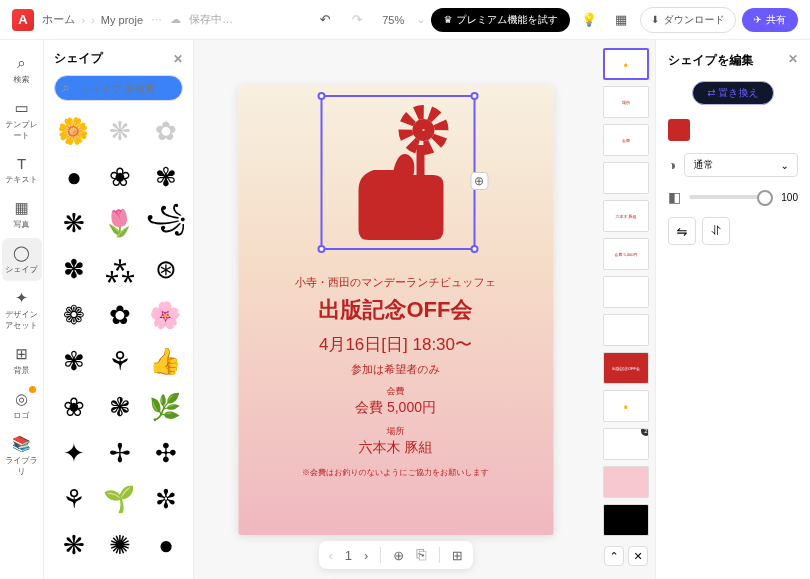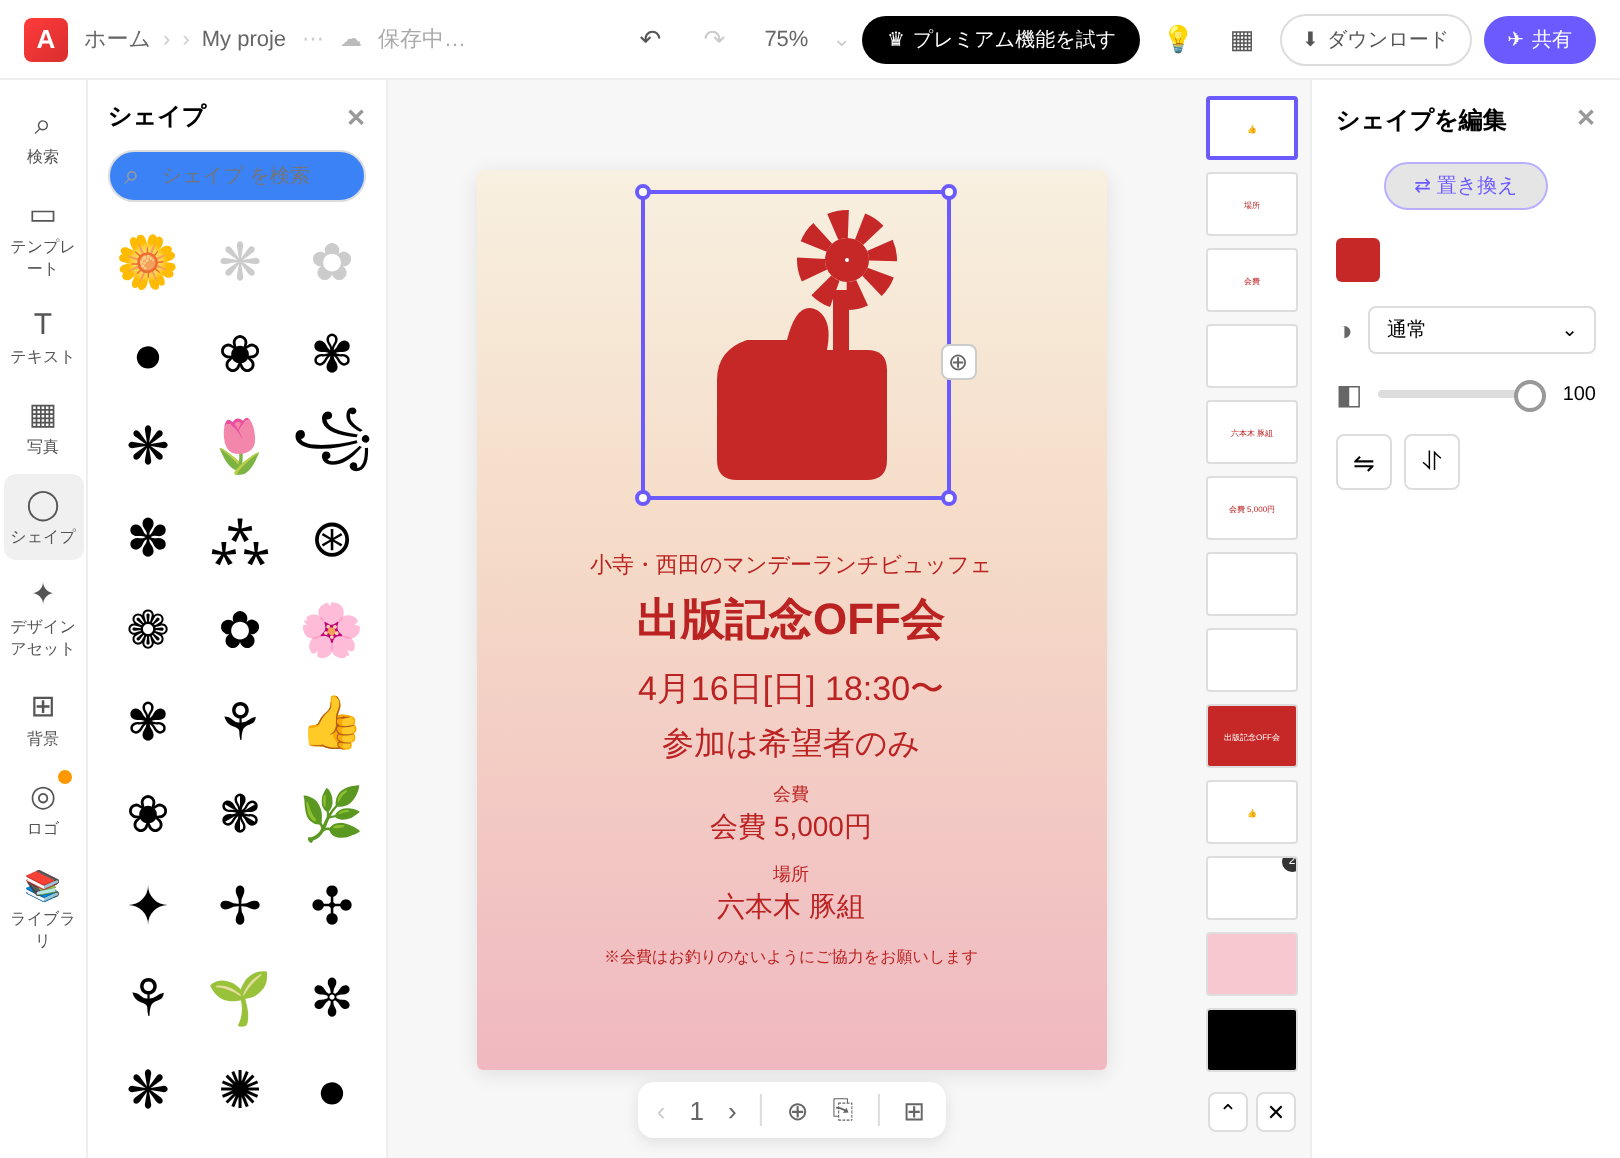--- a/index.html
+++ b/index.html
@@ -32,34 +32,34 @@
 .canvas-area{flex:1;background:#f7f7f7;position:relative;overflow:hidden}
 .canvas{position:absolute;left:50%;top:50%;transform:translate(-50%,-50%);width:315px;height:450px;background:linear-gradient(180deg,#f8f0e0 0%,#f5dcc8 40%,#f0b8c0 100%);border-radius:3px;box-shadow:0 2px 10px rgba(0,0,0,0.1);padding:20px;text-align:center;font-family:serif}
 .selected-box{position:absolute;left:82px;top:10px;width:155px;height:155px;border:2px solid #6b5bff}
 .sel-handle{position:absolute;width:8px;height:8px;background:#fff;border:2px solid #6b5bff;border-radius:50%}
 .sel-handle.tl{left:-5px;top:-5px}.sel-handle.tr{right:-5px;top:-5px}.sel-handle.bl{left:-5px;bottom:-5px}.sel-handle.br{right:-5px;bottom:-5px}
 .sel-add{position:absolute;right:-15px;top:50%;width:18px;height:18px;background:#fff;border:1px solid #ccc;border-radius:4px;display:flex;align-items:center;justify-content:center;font-size:12px;color:#666}
 .flower-shape{position:absolute;left:100px;top:15px;width:120px;height:145px}
 .poster-line1{font-size:11px;color:#b22;margin-top:170px}
 .poster-title{font-size:22px;color:#b22;font-weight:bold;margin-top:5px}
 .poster-date{font-size:17px;color:#b22;margin-top:8px}
-.poster-sub{font-size:16px;color:#b22;margin-top:6px}
+.poster-sub{font-size:11px;color:#b22;margin-top:6px}
 .poster-fine{font-size:8px;color:#b22;margin-top:2px}
 .poster-label{font-size:9px;color:#b22;margin-top:8px}
 .poster-val{font-size:14px;color:#b22;margin-top:1px}
 .bottom-toolbar{position:absolute;bottom:10px;left:50%;transform:translateX(-50%);background:#fff;border-radius:8px;box-shadow:0 2px 8px rgba(0,0,0,0.1);padding:6px 10px;display:flex;gap:12px;align-items:center;font-size:13px;color:#666}
 .bt-div{width:1px;height:16px;background:#ddd}
 .pages-strip{width:58px;padding:8px 4px;overflow-y:auto;background:#f7f7f7;display:flex;flex-direction:column;gap:6px;align-items:center}
 .page-thumb{width:46px;height:32px;background:#fff;border:1px solid #ddd;border-radius:2px;font-size:4px;color:#b22;display:flex;align-items:center;justify-content:center;text-align:center;overflow:hidden;position:relative}
 .page-thumb.active{border:2px solid #6b5bff}
 .page-nav{width:46px;display:flex;gap:4px;justify-content:center;margin-top:4px}
 .page-nav-btn{width:20px;height:20px;border:1px solid #ddd;border-radius:4px;display:flex;align-items:center;justify-content:center;background:#fff;font-size:11px}
 .right-panel{width:155px;border-left:1px solid #eee;padding:12px}
 .rp-title{font-size:12px;font-weight:bold;display:flex;justify-content:space-between;margin-bottom:12px}
-.replace-btn{margin:0 auto 14px;display:block;border:1px solid #b8b0ff;color:#6b5bff;background:#e5e5e5;border-radius:14px;padding:4px 14px;font-size:10px}
+.replace-btn{margin:0 auto 14px;display:block;border:1px solid #b8b0ff;color:#6b5bff;background:#0f172a;border-radius:14px;padding:4px 14px;font-size:10px}
 .color-swatch{width:22px;height:22px;background:#c62828;border-radius:3px;margin-bottom:12px}
 .prop-row{display:flex;align-items:center;gap:8px;margin-bottom:12px;font-size:11px}
 .prop-icon{font-size:14px;color:#666}
 .dropdown{flex:1;border:1px solid #ddd;border-radius:4px;padding:4px 8px;font-size:10px;display:flex;justify-content:space-between;align-items:center}
 .slider{flex:1;height:4px;background:#ddd;border-radius:2px;position:relative}
 .slider::after{content:"";position:absolute;right:0;top:-5px;width:12px;height:12px;background:#fff;border:2px solid #999;border-radius:50%}
 .tool-row{display:flex;gap:6px}
 .tool-btn{width:28px;height:28px;border:1px solid #ddd;border-radius:4px;display:flex;align-items:center;justify-content:center;font-size:13px}
 </style>
 </head>

